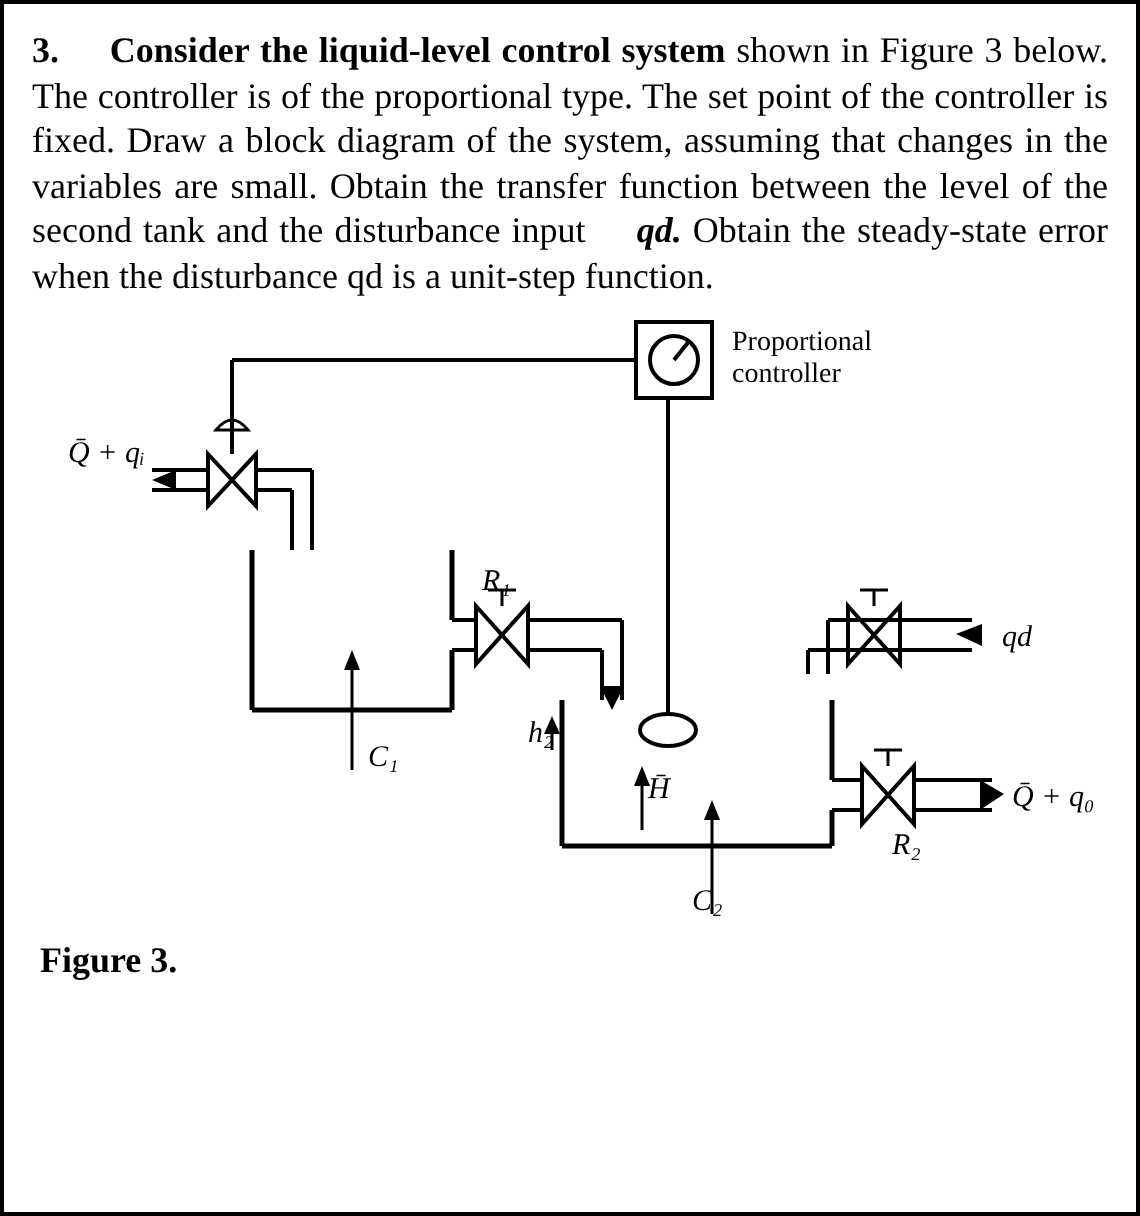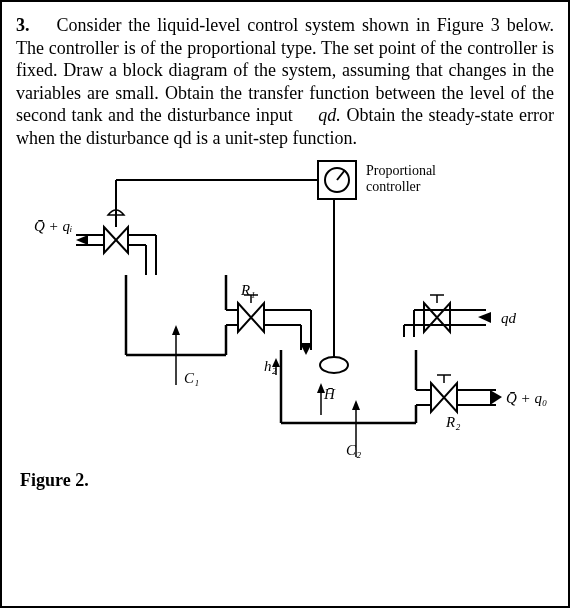--- a/index.html
+++ b/index.html
@@ -15,21 +15,21 @@
     border: 2px solid #000;
   }
   .page {
     padding: 12px 14px 8px 14px;
   }
   .problem-text {
     font-size: 18px;
     line-height: 1.25;
     text-align: justify;
   }
-  .problem-text b { font-weight: normal; margin-left: 20px; }
+  .problem-text b { font-weight: bold; margin-left: 20px; }
   .problem-text i { font-style: italic; }
   .qnum { font-weight: bold; }
   .figure-area {
     position: relative;
     width: 540px;
     height: 340px;
     margin-top: 6px;
   }
   .figure-caption {
     position: absolute;
@@ -150,15 +150,15 @@
       <path d="M415 228 L441 257 L441 228 L415 257 Z" fill="none" stroke="#000" stroke-width="2"></path>
       <line x1="428" y1="228" x2="428" y2="220" stroke="#000" stroke-width="1.5"></line>
       <line x1="421" y1="220" x2="435" y2="220" stroke="#000" stroke-width="1.5"></line>
       <line x1="441" y1="235" x2="480" y2="235" stroke="#000" stroke-width="2"></line>
       <line x1="441" y1="250" x2="480" y2="250" stroke="#000" stroke-width="2"></line>
       <polygon points="486,242 474,235 474,250" fill="#000"></polygon>
       <text class="lbl" x="430" y="272">R₂</text>
       <text class="lbl" x="490" y="248">Q̄ + q₀</text>
     </svg>
 
-    <div class="figure-caption">Figure 2.</div>
+    <div class="figure-caption">Figure 3.</div>
   </div>
 </div>
 
 </body></html>

